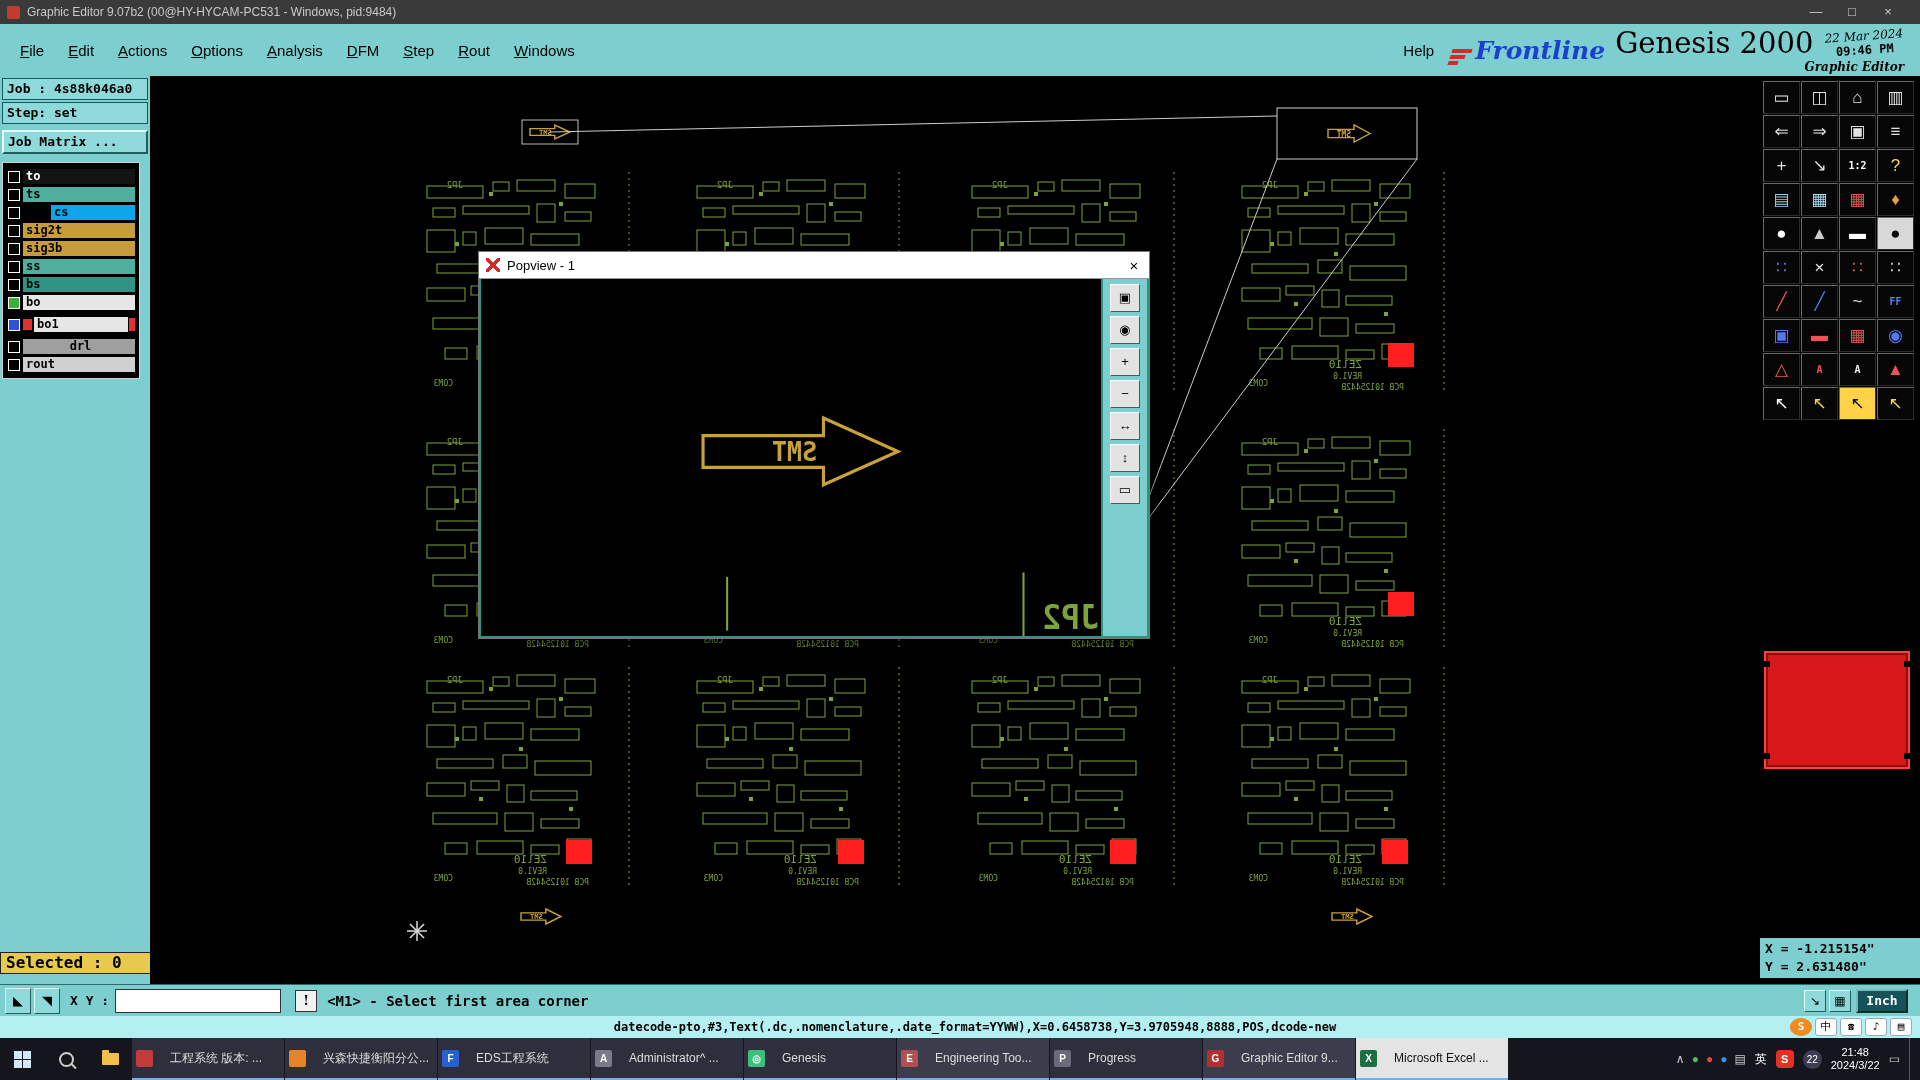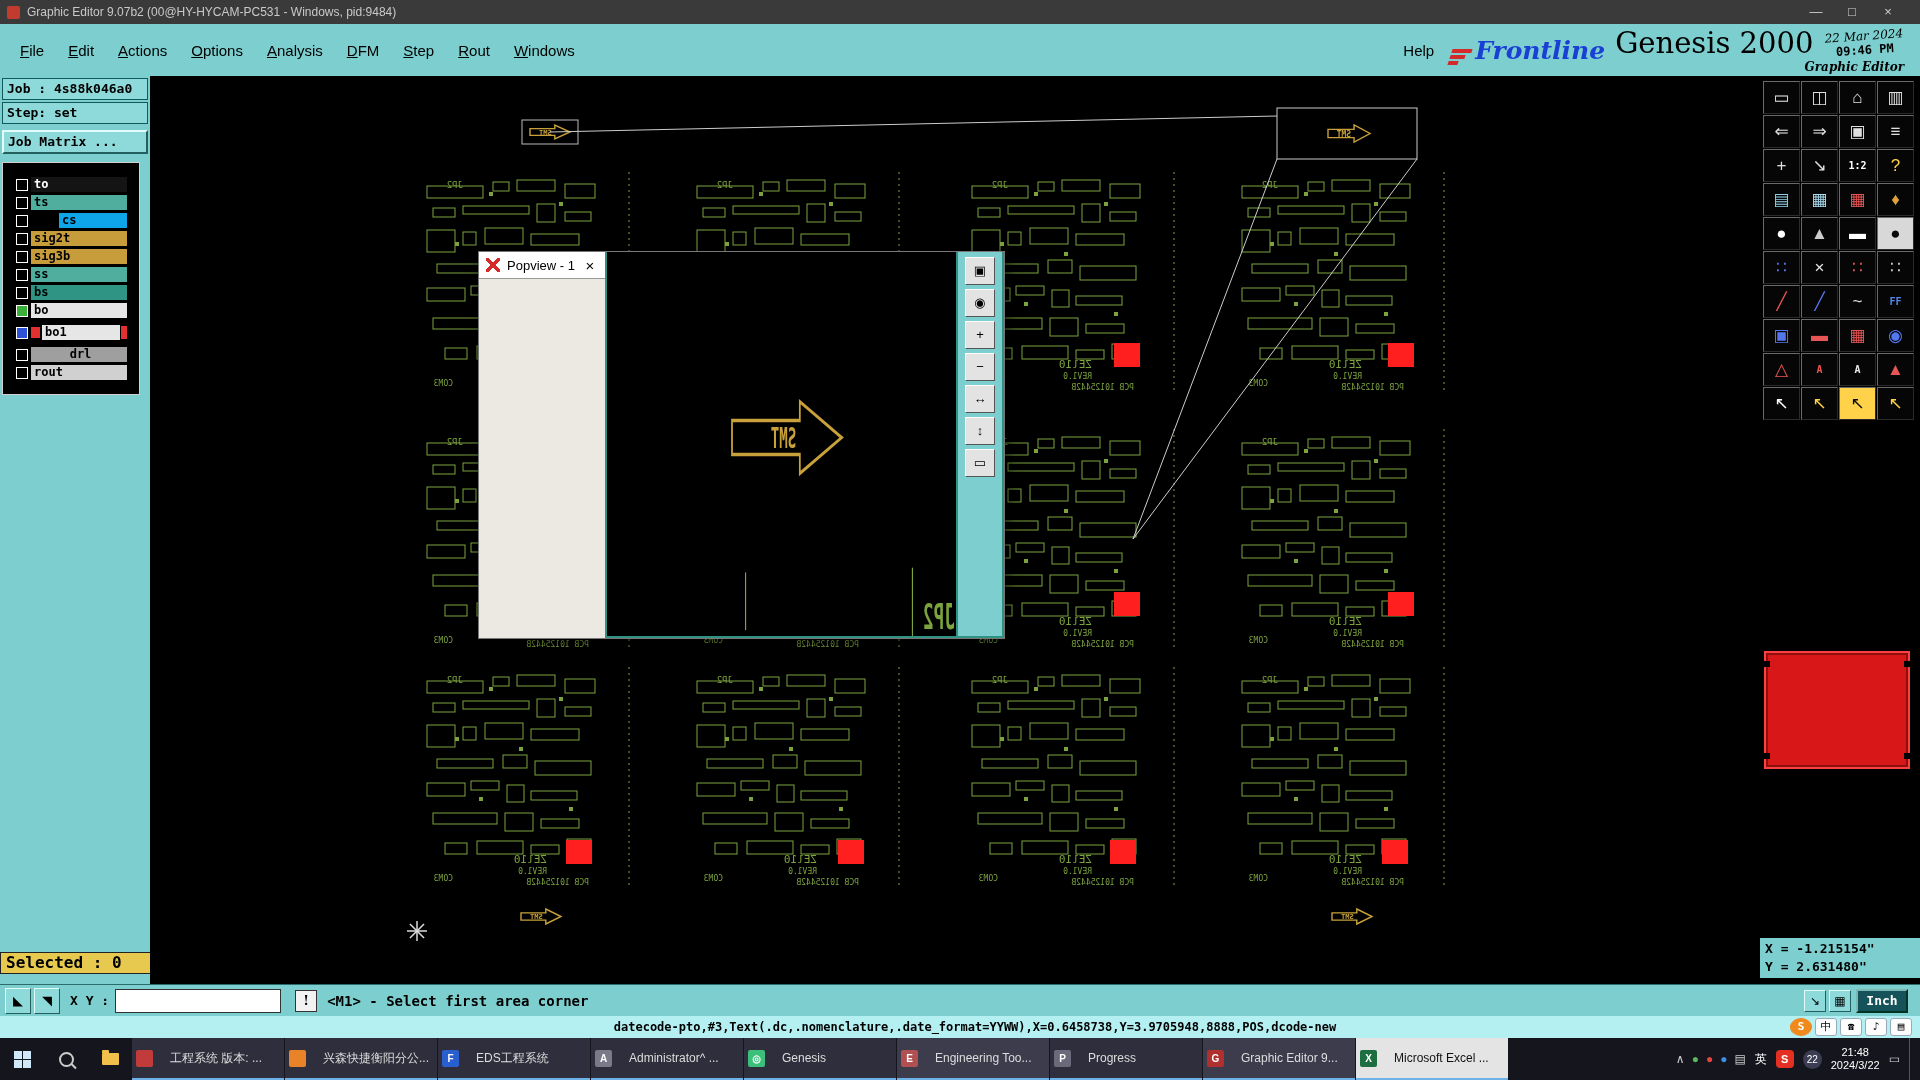--- a/index.html
+++ b/index.html
@@ -38,21 +38,21 @@
   .tagline{font-family:"DejaVu Serif",serif;font-style:italic;font-weight:bold;font-size:12px;text-align:right;}
 
   
   .left-panel{position:absolute;top:76px;left:0;width:150px;height:908px;background:#7dcfcf;}
   .info-box{height:20px;line-height:20px;background:#8edada;border:1px solid #0f5a5a;margin:2px;
             font-family:"DejaVu Sans Mono",monospace;font-weight:bold;font-size:13px;padding-left:4px;white-space:nowrap;}
   .matrix-btn{margin:6px 2px 8px 2px;height:20px;line-height:20px;background:#8edada;
               border-top:2px solid #e2fbfb;border-left:2px solid #e2fbfb;
               border-right:2px solid #235f5f;border-bottom:2px solid #235f5f;
               font-family:"DejaVu Sans Mono",monospace;font-weight:bold;font-size:13px;padding-left:4px;cursor:pointer;}
-  .layer-matrix{margin:0 2px;background:#000;border:1px solid #cfcfcf;padding:12px;width:138px;box-sizing:border-box;}
+  .layer-matrix{margin:0 2px;background:#000;border:1px solid #cfcfcf;padding:4px;width:138px;box-sizing:border-box;}
   .layer-group{margin-bottom:5px;}
   .layer-group:last-child{margin-bottom:0;}
   .layer-row{display:flex;align-items:center;height:17px;margin:1px 0;}
   .layer-check{width:10px;height:10px;background:#000;border:1px solid #fff;margin:0 3px 0 1px;flex:none;}
   .layer-swatch{width:9px;height:11px;margin-right:2px;flex:none;}
   .layer-name{flex:1;height:15px;line-height:15px;padding-left:3px;
               font-family:"DejaVu Sans Mono",monospace;font-weight:bold;font-size:12px;}
   .layer-endmark{width:6px;height:13px;background:#e33030;margin-left:1px;flex:none;}
   .selected-bar{position:absolute;bottom:10px;left:0;width:146px;height:20px;line-height:20px;background:#e7c94f;
                 border:1px solid #222;font-family:"DejaVu Sans Mono",monospace;font-weight:bold;font-size:16px;padding-left:5px;}
@@ -68,22 +68,22 @@
             display:flex;align-items:center;justify-content:center;font-size:17px;cursor:pointer;}
   .tool-text{font-size:10px;font-weight:bold;font-family:"DejaVu Sans Mono",monospace;}
   .overview-box{position:absolute;left:4px;top:575px;width:146px;height:118px;background:#d81818;
                 border:2px solid #ff4040;box-shadow:inset 0 0 0 2px #8f0f0f;box-sizing:border-box;}
   .notch{position:absolute;width:6px;height:6px;background:#000;}
   .n1{left:-2px;top:8px;} .n2{left:-2px;bottom:8px;} .n3{right:-2px;top:8px;} .n4{right:-2px;bottom:8px;}
   .coords-box{position:absolute;left:0;bottom:6px;width:160px;height:40px;background:#7dcfcf;box-sizing:border-box;
               padding:2px 5px;font-family:"DejaVu Sans Mono",monospace;font-weight:bold;font-size:13px;line-height:18px;color:#000;}
 
   
-  .popup{position:absolute;left:478px;top:251px;width:527px;height:388px;background:#ece9e2;
-         border:1px solid #777;box-shadow:3px 4px 10px rgba(0,0,0,.55);z-index:10;display:flex;flex-direction:row;box-sizing:border-box;}
+  .popup{position:absolute;left:478px;top:251px;width:672px;height:388px;background:#ece9e2;
+         border:1px solid #777;box-shadow:3px 4px 10px rgba(0,0,0,.55);z-index:10;display:flex;flex-direction:column;box-sizing:border-box;}
   .popup-titlebar{height:26px;background:#fff;display:flex;align-items:center;border-bottom:1px solid #999;flex:none;}
   .popview-icon{width:14px;height:14px;margin:0 7px;flex:none;background:
      linear-gradient(45deg,transparent 42%,#d42a2a 42%,#d42a2a 58%,transparent 58%),
      linear-gradient(-45deg,transparent 42%,#d42a2a 42%,#d42a2a 58%,transparent 58%);}
   .popup-title{font-size:13px;color:#000;}
   .popup-close{margin-left:auto;width:30px;text-align:center;font-size:15px;color:#000;cursor:pointer;}
   .popup-body{flex:1;display:flex;background:#7dcfcf;border:2px solid #2f9282;border-top:none;min-height:0;}
   .popup-canvas{flex:1;background:#000;position:relative;min-width:0;}
   .popup-canvas svg{display:block;width:100%;height:100%;}
   .popup-strip{width:44px;flex:none;background:#7dcfcf;border-left:2px solid #2f9282;

